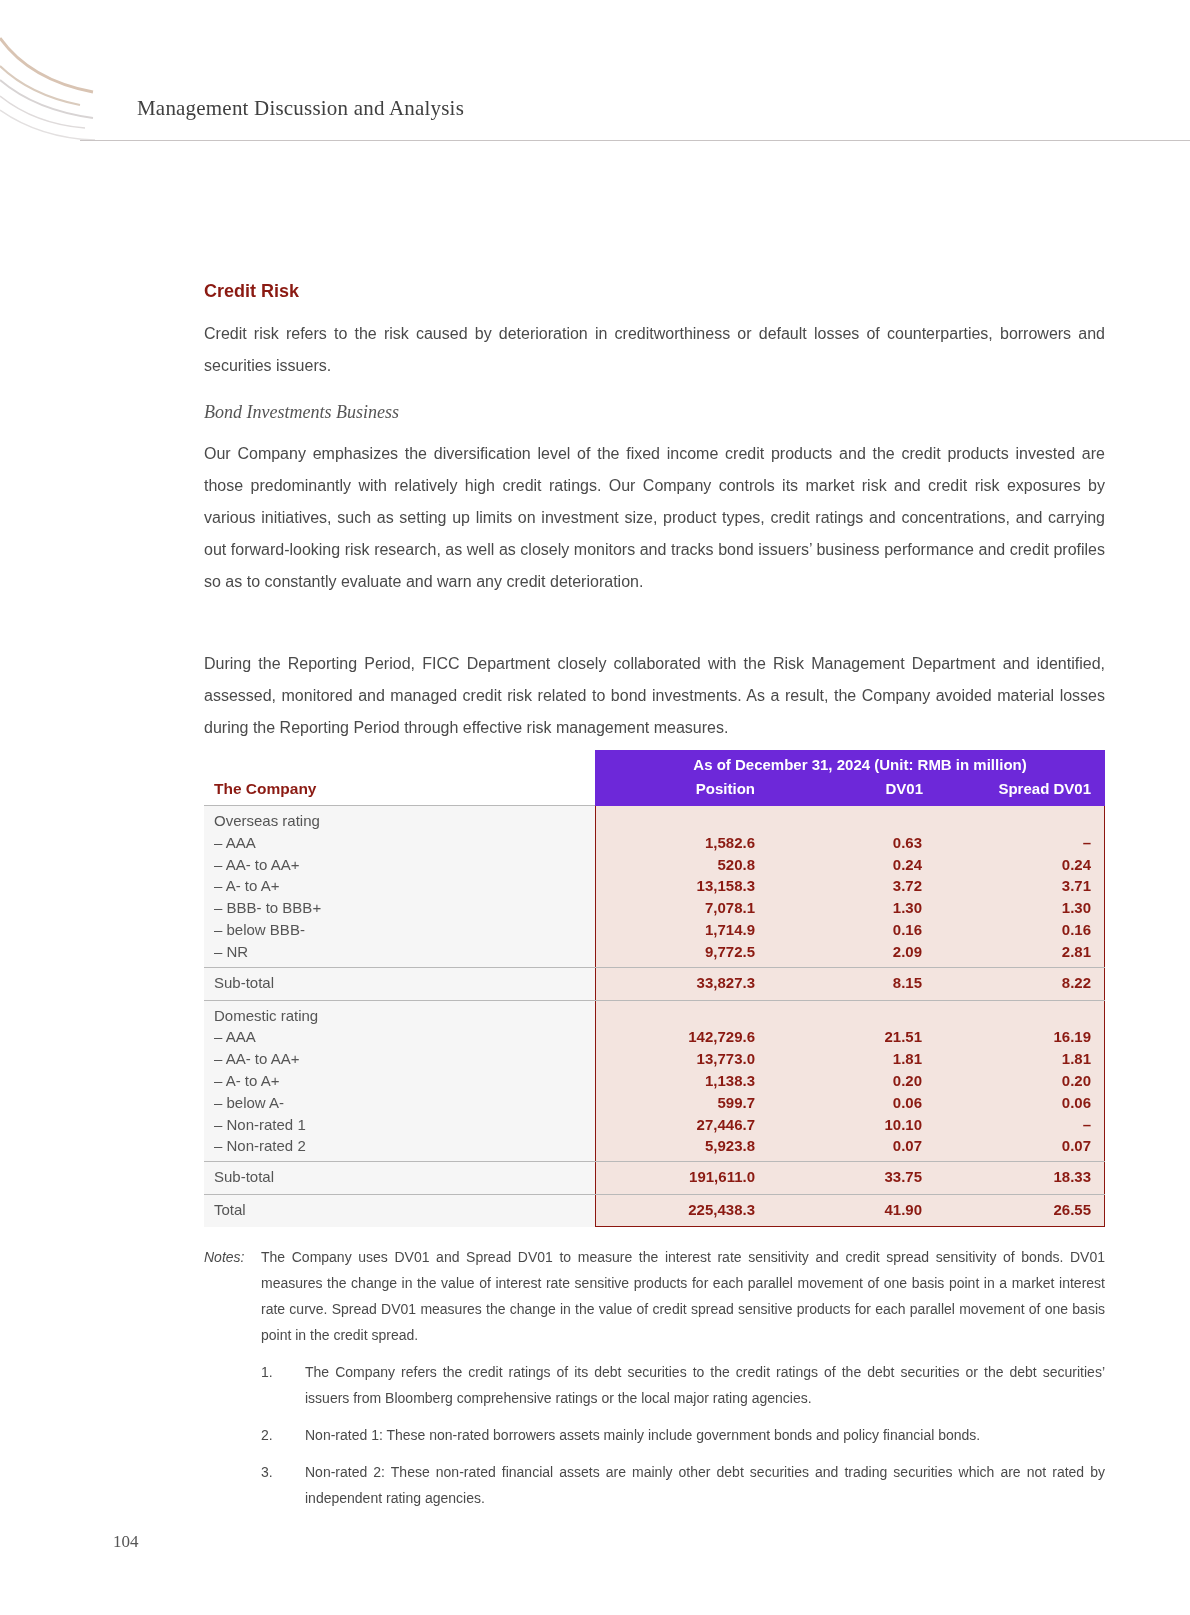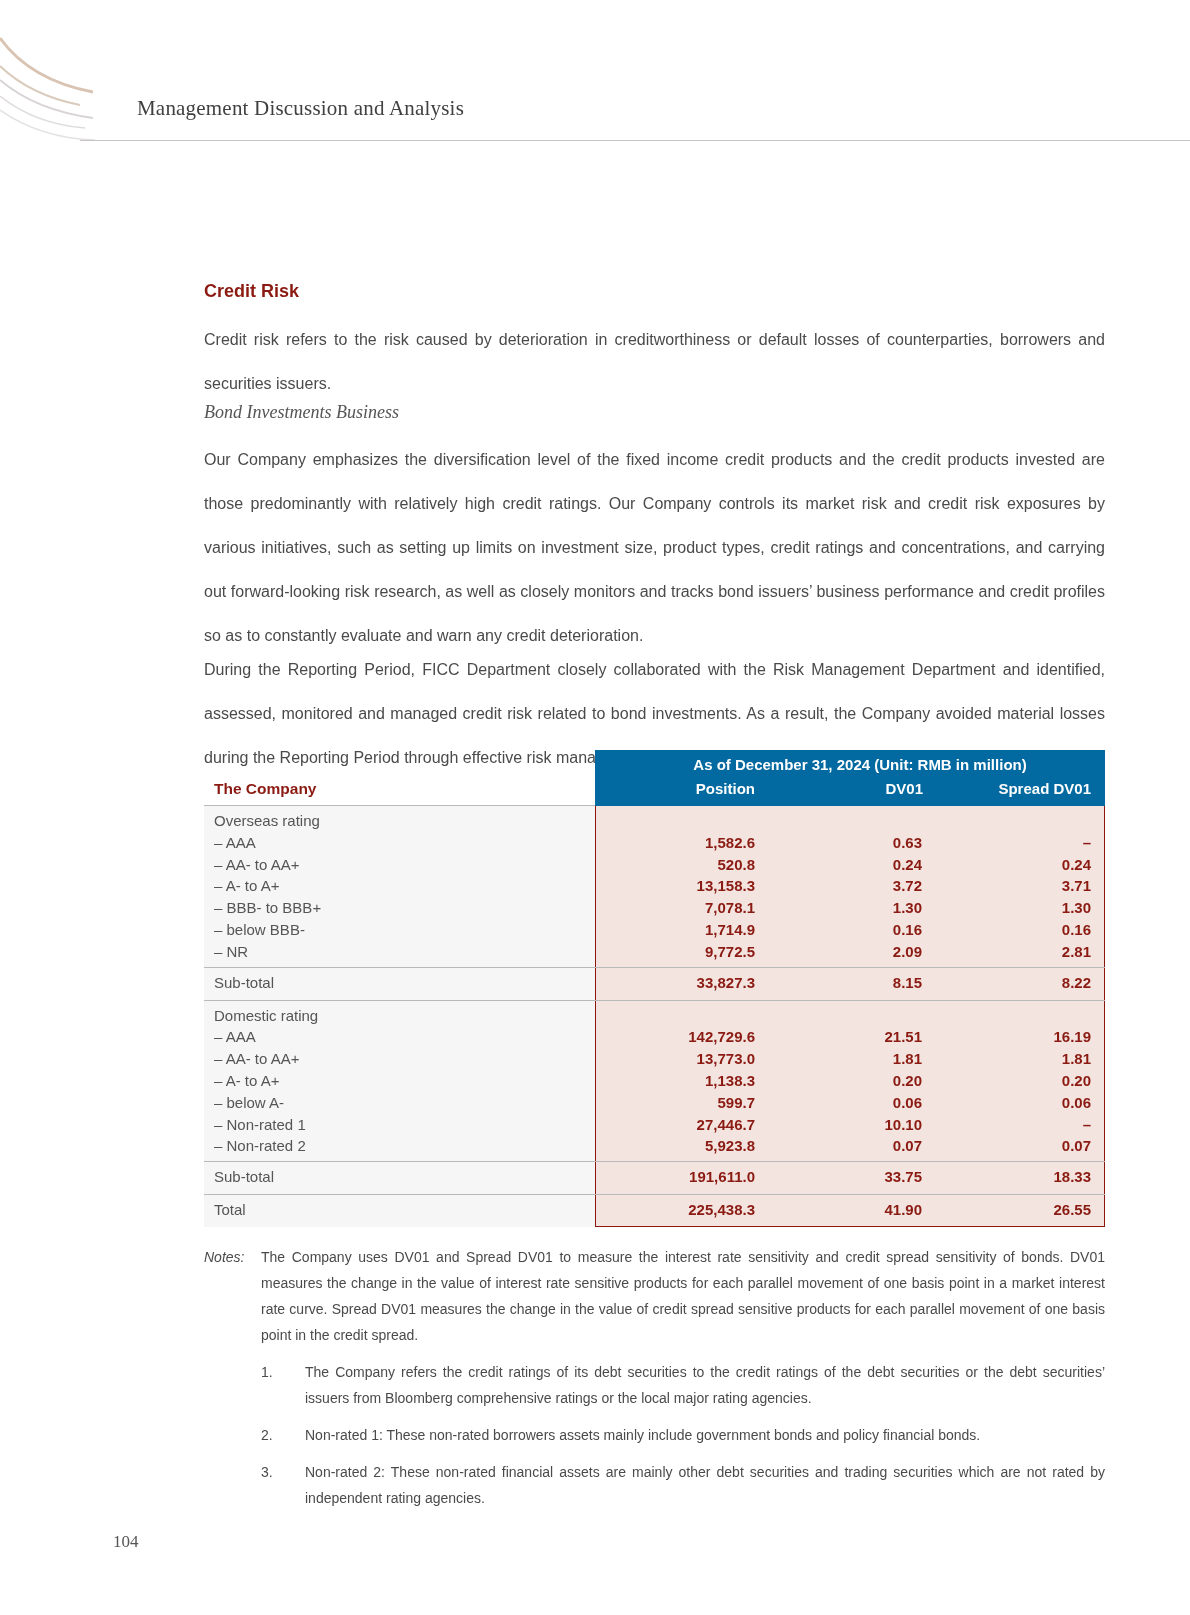--- a/index.html
+++ b/index.html
@@ -4,31 +4,31 @@
 <style>
   html, body { margin:0; padding:0; background:#ffffff; }
   body { width:1190px; height:1615px; position:relative; overflow:hidden; font-family:"Liberation Sans", sans-serif; color:#444; }
 
   .arcs { position:absolute; left:0; top:0; width:100px; height:150px; }
   .header-title { position:absolute; left:113px; top:96px; font-family:"Liberation Serif", serif; font-size:21px; color:#404040; letter-spacing:0.2px;margin-left:24px; }
   .header-rule { position:absolute; left:80px; right:0; top:140px; height:1px; background:#c9c4c4; }
 
   .content { position:absolute; left:204px; width:901px; }
   .section-title { top:281px; font-weight:bold; font-size:18px; color:#8b1a12; }
-  .para { font-size:16px; line-height:44px; color:#4a4a4a; text-align:justify; font-weight:300; }
+  .para { font-size:16px; line-height:32px; color:#4a4a4a; text-align:justify; font-weight:300; }
   .p1 { top:318px; }
   .sub-title { top:402px; font-family:"Liberation Serif", serif; font-style:italic; font-size:18px; color:#555; }
   .p2 { top:438px; }
   .p3 { top:648px; }
 
   
   .table-wrap { position:absolute; left:204px; top:750px; width:901px; }
   .tbl-head { position:relative; height:56px; }
   .tbl-head .label { position:absolute; left:10px; bottom:8px; font-weight:bold; font-size:15.5px; color:#8b1a12; }
-  .tbl-head .band { position:absolute; left:391px; right:0; top:0; bottom:0; background:#0369a1; color:#fff; font-weight:bold; font-size:15px; }
+  .tbl-head .band { position:absolute; left:391px; right:0; top:0; bottom:0; background:#6d28d9; color:#fff; font-weight:bold; font-size:15px; }
   .band .caption { position:absolute; top:6px; left:0; right:0; text-align:center; padding-left:20px; }
   .band .col { position:absolute; bottom:9px;padding-left:20px; }
   .band .c-pos { right:350px; }
   .band .c-dv { right:182px; }
   .band .c-sp { right:14px; }
   .head-rule { position:absolute; left:0; width:391px; bottom:0; height:1px; background:#b9b9b9; }
 
   .tbl-body { position:relative; }
   .left-bg { position:absolute; left:0; top:0; bottom:0; width:391px; background:#f6f6f6; }
   .right-bg { position:absolute; left:391px; right:0; top:0; bottom:0; background:#f3e4df; border-left:1.5px solid #8c160f; border-right:1.5px solid #8c160f; border-bottom:1.5px solid #8c160f; box-sizing:border-box; }

